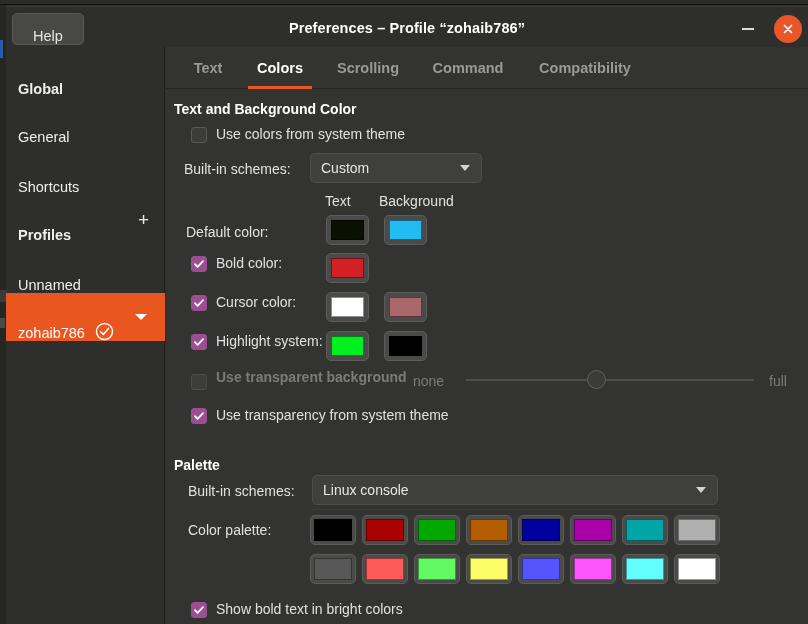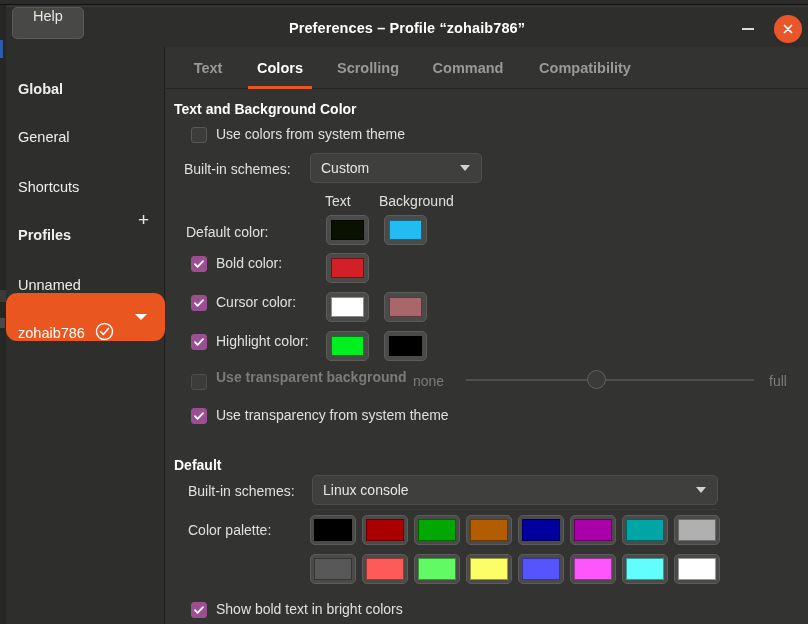--- a/index.html
+++ b/index.html
@@ -39,28 +39,28 @@
     background: #4a4a49;
   }
 
   
   .titlebar {
     position: absolute; left: 6px; top: 6px; width: 802px; height: 41px;
     background: #2e2e2d;
     border-top: 1px solid #3a3a39;
   }
   .help-btn {
-    position: absolute; left: 6px; top: 0;
+    position: absolute; left: 6px; top: 6px;
     width: 72px; height: 32px;
     background: #484846;
     border: 1px solid #5a5a58;
     border-radius: 5px;
     color: #e8e6e3;
     font-size: 14.5px;
-    display: flex; align-items: flex-start; justify-content: center;
+    display: flex; align-items: flex-end; justify-content: center;
     cursor: pointer;
   }
   .title-text {
     position: absolute; left: 0; top: 0; width: 802px; height: 41px;
     display: flex; align-items: center; justify-content: center;
     color: #ffffff; font-size: 14.5px; font-weight: bold;
     letter-spacing: 0.1px;
     pointer-events: none;
   }
   .min-btn {
@@ -90,21 +90,20 @@
     position: absolute; left: 0; width: 159px; height: 48px;
     display: flex; align-items: flex-end;
     color: #f0eeec; font-size: 14.5px;
     padding-left: 12px;
     cursor: pointer;
   }
   .side-item.head { font-weight: bold; cursor: default; }
   .side-item.sel {
     background: #e9561f;
     color: #ffffff;
-    border-radius: 11px;
   }
   .plus-ico {
     position: absolute; right: 16px; top: 50%; transform: translateY(-50%);
     font-size: 19px; color: #e8e6e3; line-height: 1; font-weight: 300;
   }
   .check-ico { margin-left: 10px; display: flex; align-items: center; }
   .caret-ico {
     position: absolute; right: 18px; top: 50%; transform: translateY(-50%);
     width: 0; height: 0;
     border-left: 6px solid transparent; border-right: 6px solid transparent;
@@ -355,21 +354,21 @@
       </div>
       <div class="colbtn" style="left:218px; top:203px;">
         <span style="background: rgb(169, 103, 108);"></span>
       </div>
 
       <div class="cbx on" style="left: 25px; top: 245px; background: rgb(155, 79, 146); border-color: rgb(155, 79, 146);">
         <svg width="12" height="12" viewBox="0 0 12 12">
           <path d="M2 6.2 L4.6 8.8 L10 3.2" fill="none" stroke="#ffffff" stroke-width="1.8" stroke-linecap="round" stroke-linejoin="round"></path>
         </svg>
       </div>
-      <div class="lbl" style="left:50px; top:244px;">Highlight color:</div>
+      <div class="lbl" style="left:50px; top:244px;">Highlight system:</div>
       <div class="colbtn" style="left:160px; top:242px;">
         <span style="background: rgb(0, 239, 30);"></span>
       </div>
       <div class="colbtn" style="left:218px; top:242px;">
         <span style="background: rgb(0, 0, 0);"></span>
       </div>
 
       <div class="cbx off disabled" style="left:25px; top:285px;"></div>
       <div class="lbl dim" style="left:50px; top:280px;font-weight:bold;">Use transparent background</div>
       <div class="lbl dim" style="left:247px; top:284px;">none</div>
@@ -379,21 +378,21 @@
       </div>
       <div class="lbl dim" style="left:603px; top:284px;">full</div>
 
       <div class="cbx on" style="left: 25px; top: 319px; background: rgb(155, 79, 146); border-color: rgb(155, 79, 146);">
         <svg width="12" height="12" viewBox="0 0 12 12">
           <path d="M2 6.2 L4.6 8.8 L10 3.2" fill="none" stroke="#ffffff" stroke-width="1.8" stroke-linecap="round" stroke-linejoin="round"></path>
         </svg>
       </div>
       <div class="lbl" style="left:50px; top:318px;">Use transparency from system theme</div>
 
-      <div class="sec-title" style="left:8px; top:368px;">Default</div>
+      <div class="sec-title" style="left:8px; top:368px;">Palette</div>
 
       <div class="lbl" style="left:22px; top:394px;">Built-in schemes:</div>
       <div class="combo" style="left:146px; top:386px; width:406px;">
         <span>Linux console</span>
         <span class="arr"></span>
       </div>
 
       <div class="lbl" style="left:22px; top:433px;">Color palette:</div>
 
       <div class="sep-line" style="left:146px; top:420px; width:406px;"></div>

